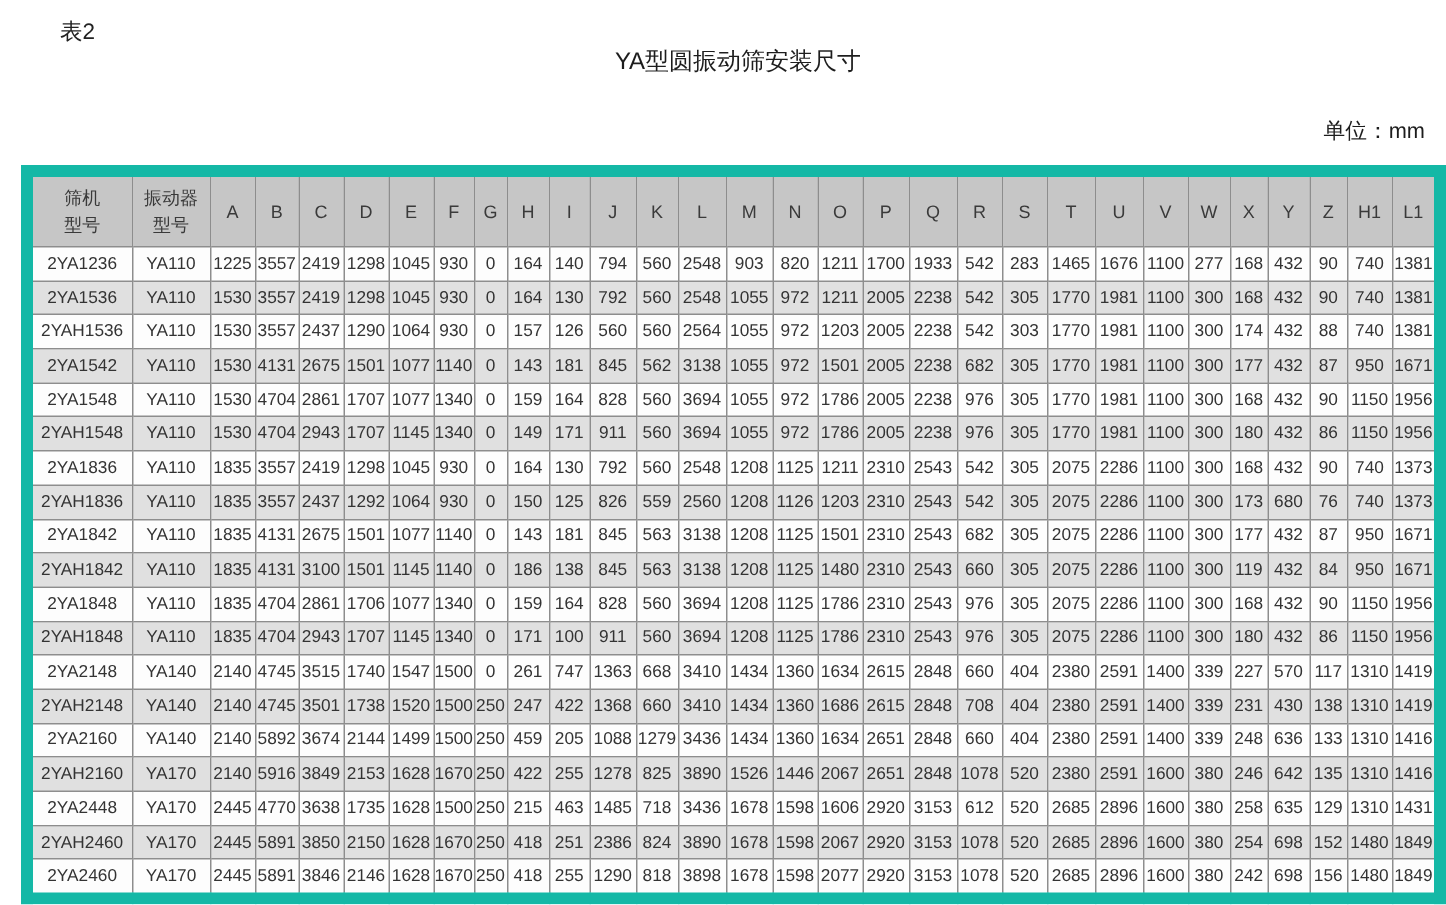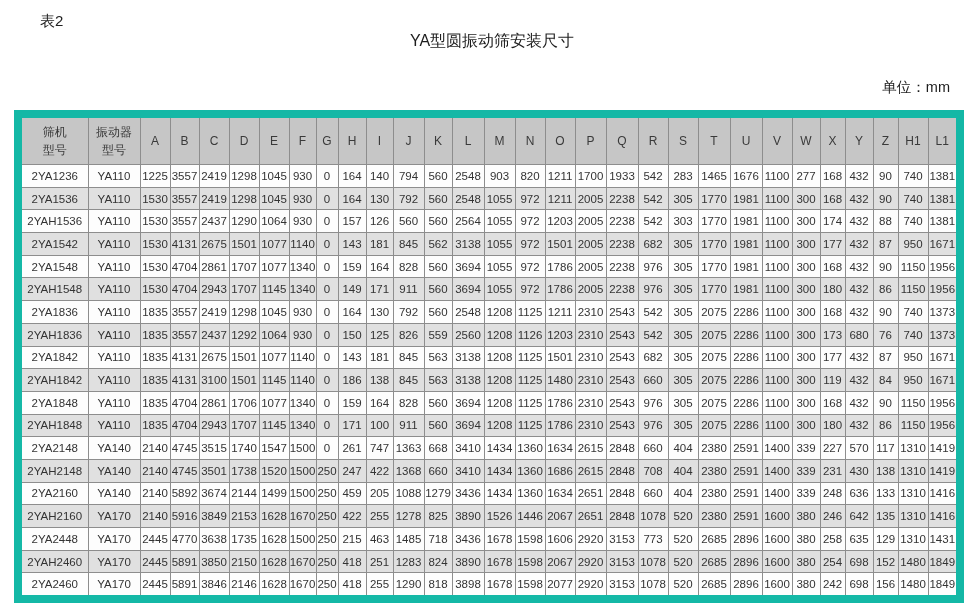--- a/index.html
+++ b/index.html
@@ -668,21 +668,21 @@
           <td>215</td>
           <td>463</td>
           <td>1485</td>
           <td>718</td>
           <td>3436</td>
           <td>1678</td>
           <td>1598</td>
           <td>1606</td>
           <td>2920</td>
           <td>3153</td>
-          <td>773</td>
+          <td>612</td>
           <td>520</td>
           <td>2685</td>
           <td>2896</td>
           <td>1600</td>
           <td>380</td>
           <td>258</td>
           <td>635</td>
           <td>129</td>
           <td>1310</td>
           <td>1431</td>
@@ -692,21 +692,21 @@
           <td>YA170</td>
           <td>2445</td>
           <td>5891</td>
           <td>3850</td>
           <td>2150</td>
           <td>1628</td>
           <td>1670</td>
           <td>250</td>
           <td>418</td>
           <td>251</td>
-          <td>1283</td>
+          <td>2386</td>
           <td>824</td>
           <td>3890</td>
           <td>1678</td>
           <td>1598</td>
           <td>2067</td>
           <td>2920</td>
           <td>3153</td>
           <td>1078</td>
           <td>520</td>
           <td>2685</td>

